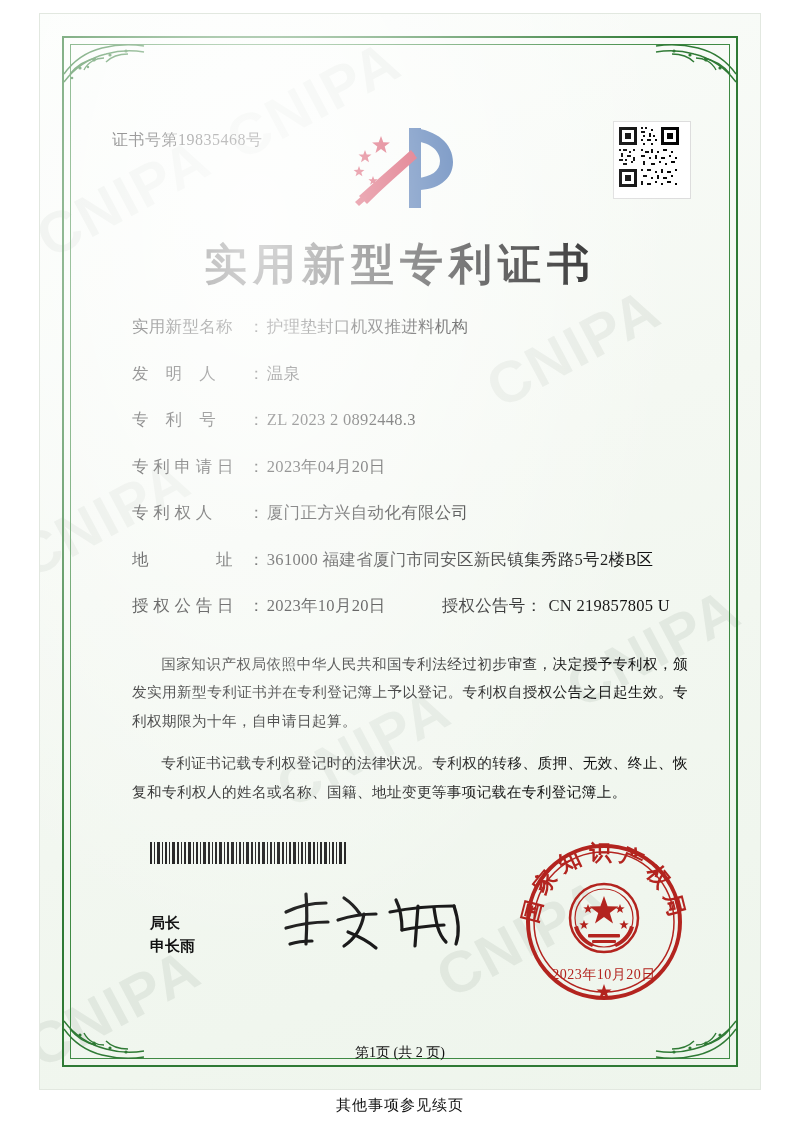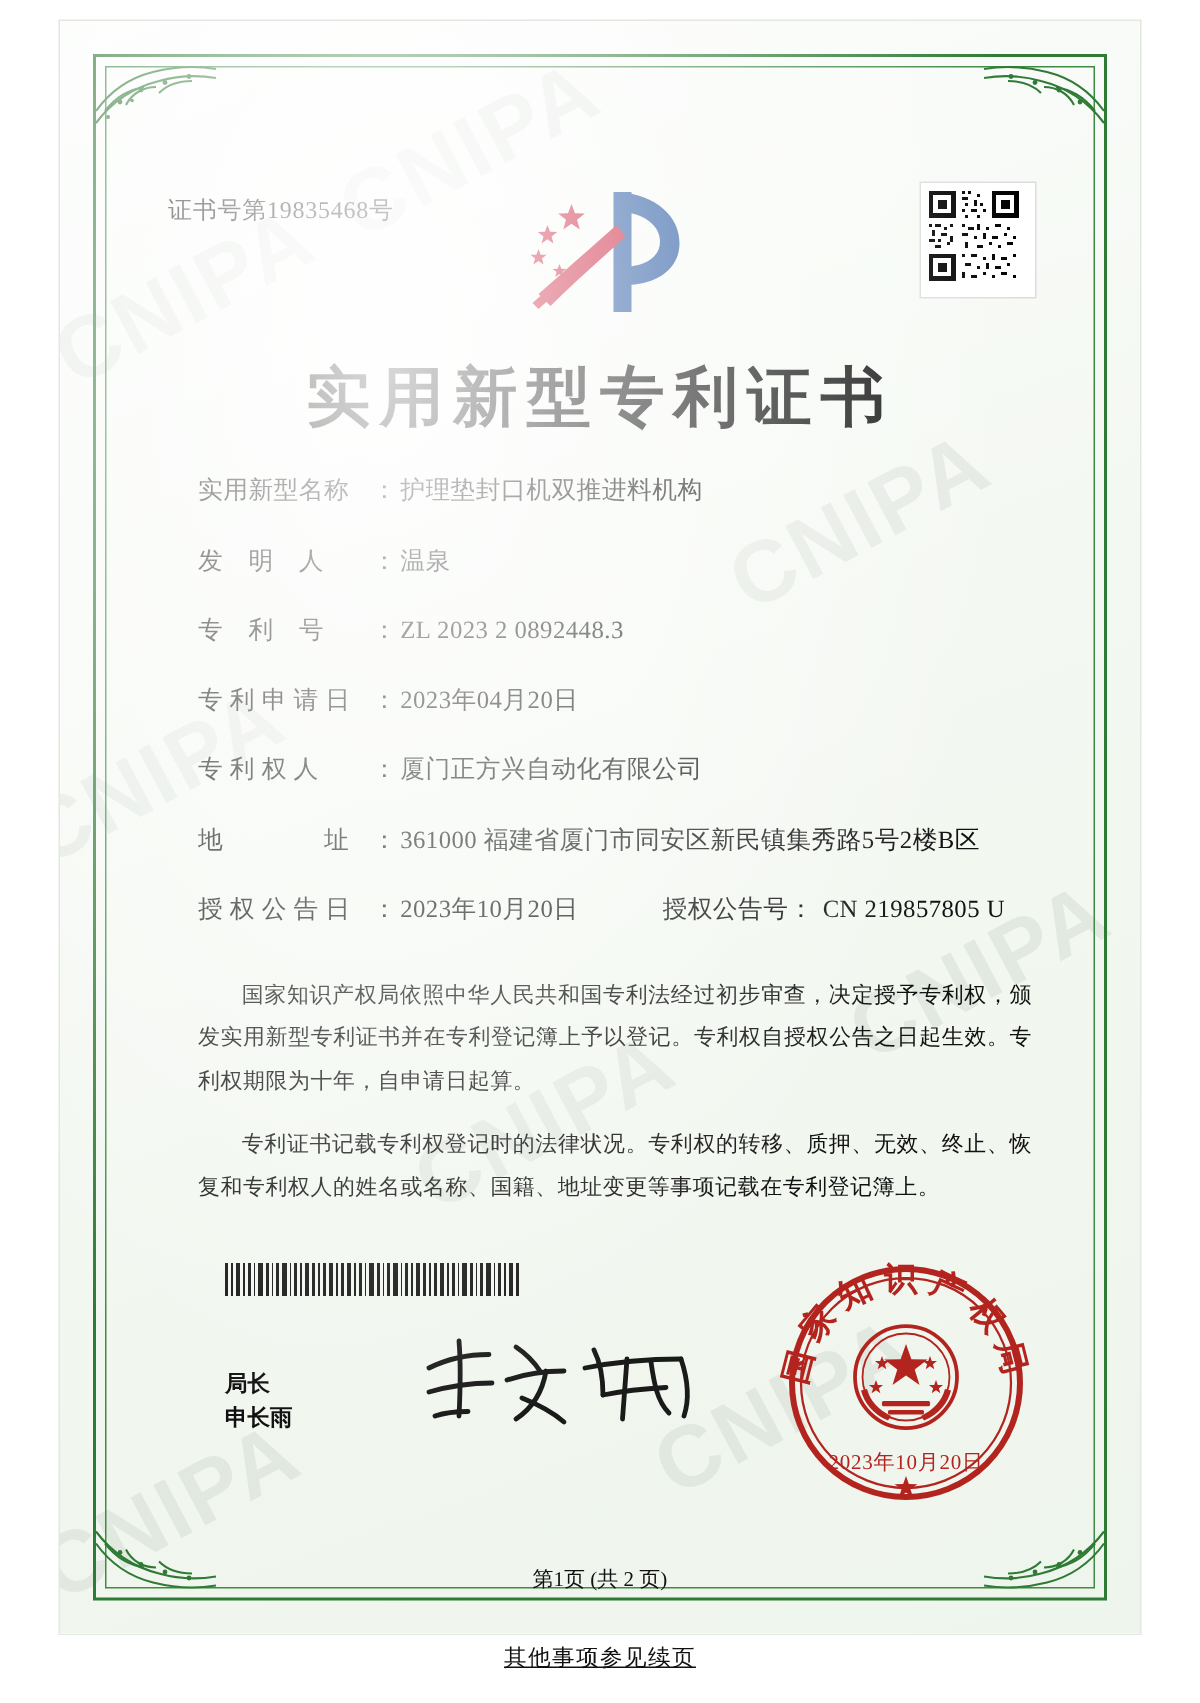--- a/index.html
+++ b/index.html
@@ -141,21 +141,20 @@
 
   .page-no{
     position:absolute;left:0;right:0;top:1030px;
     text-align:center;font-size:14px;color:#111;
   }
 
   .footnote{
     position:absolute;left:0;right:0;top:1096px;
     text-align:center;font-size:15px;color:#111;letter-spacing:1px;
     font-family:"Liberation Serif","DejaVu Serif",serif;
-    text-decoration:underline;
   }
 </style>
 </head>
 <body>
 
 <div class="sheet">
 
   <div class="wm" style="left:-10px;top:150px;font-size:58px;">CNIPA</div>
   <div class="wm" style="left:180px;top:52px;font-size:58px;">CNIPA</div>
   <div class="wm" style="left:440px;top:300px;font-size:58px;">CNIPA</div>

